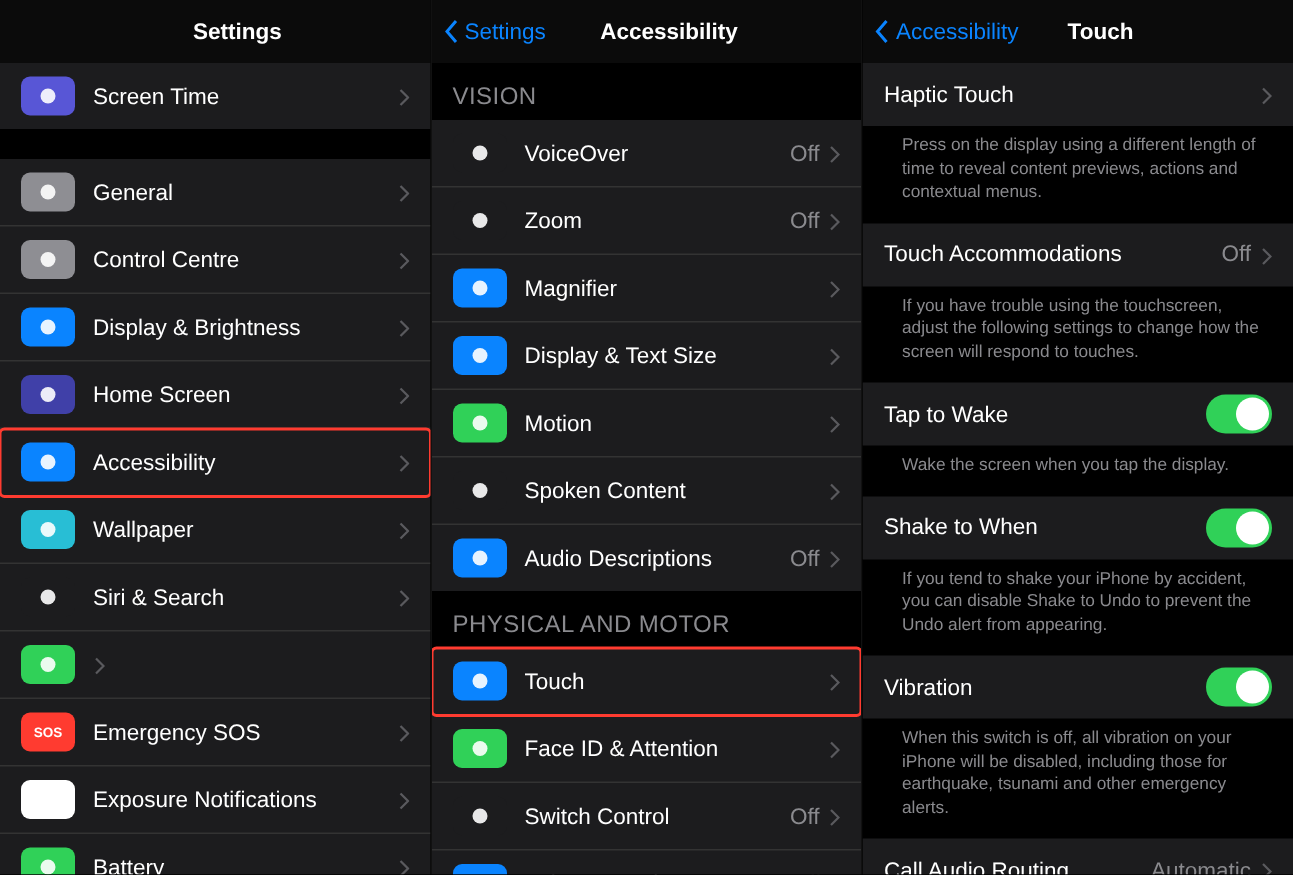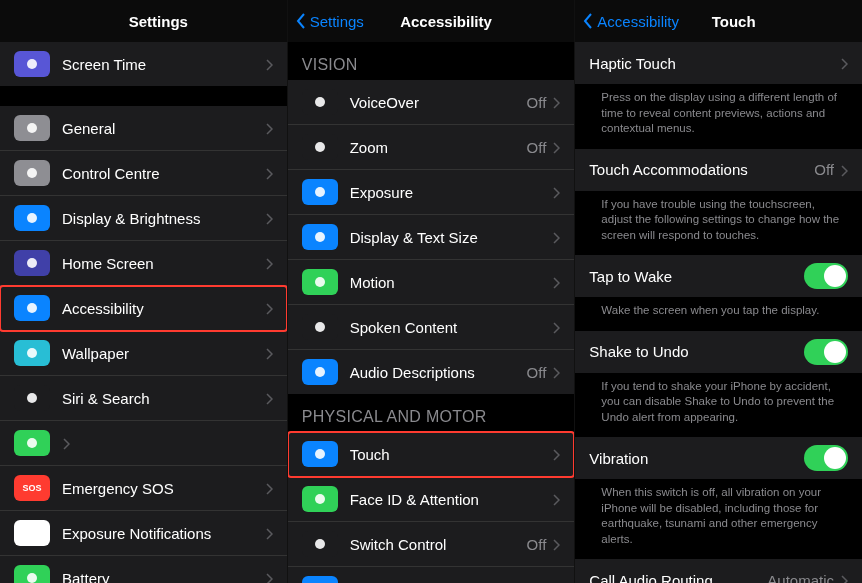--- a/index.html
+++ b/index.html
@@ -218,21 +218,21 @@
             <span class="chevron"><svg viewBox="0 0 8 12">
                 <path d="M2 1 L7 6 L2 11" stroke="#5a5a5e" stroke-width="1.5" fill="none"></path>
               </svg></span>
           </div>
           <div class="row">
             <div class="icon-box" style="background:#0a84ff">
               <svg viewBox="0 0 16 16">
                 <circle cx="8" cy="8" r="5" fill="#fff" opacity="0.9"></circle>
               </svg>
             </div>
-            <div class="row-label">Exposure</div>
+            <div class="row-label">Magnifier</div>
             <span class="chevron"><svg viewBox="0 0 8 12">
                 <path d="M2 1 L7 6 L2 11" stroke="#5a5a5e" stroke-width="1.5" fill="none"></path>
               </svg></span>
           </div>
           <div class="row">
             <div class="icon-box" style="background:#0a84ff">
               <svg viewBox="0 0 16 16">
                 <circle cx="8" cy="8" r="5" fill="#fff" opacity="0.9"></circle>
               </svg>
             </div>
@@ -366,21 +366,21 @@
             <div class="row-label-nofill">Tap to Wake</div>
             <div class="spacer-flex"></div>
             <div class="toggle on">
               <div class="knob"></div>
             </div>
           </div>
         </div>
         <div class="footer-text">Wake the screen when you tap the display.</div>
         <div class="group3">
           <div class="row-simple">
-            <div class="row-label-nofill">Shake to Undo</div>
+            <div class="row-label-nofill">Shake to When</div>
             <div class="spacer-flex"></div>
             <div class="toggle on">
               <div class="knob"></div>
             </div>
           </div>
         </div>
         <div class="footer-text">If you tend to shake your iPhone by accident, you can disable Shake to Undo to prevent the Undo alert from appearing.</div>
         <div class="group3">
           <div class="row-simple">
             <div class="row-label-nofill">Vibration</div>

